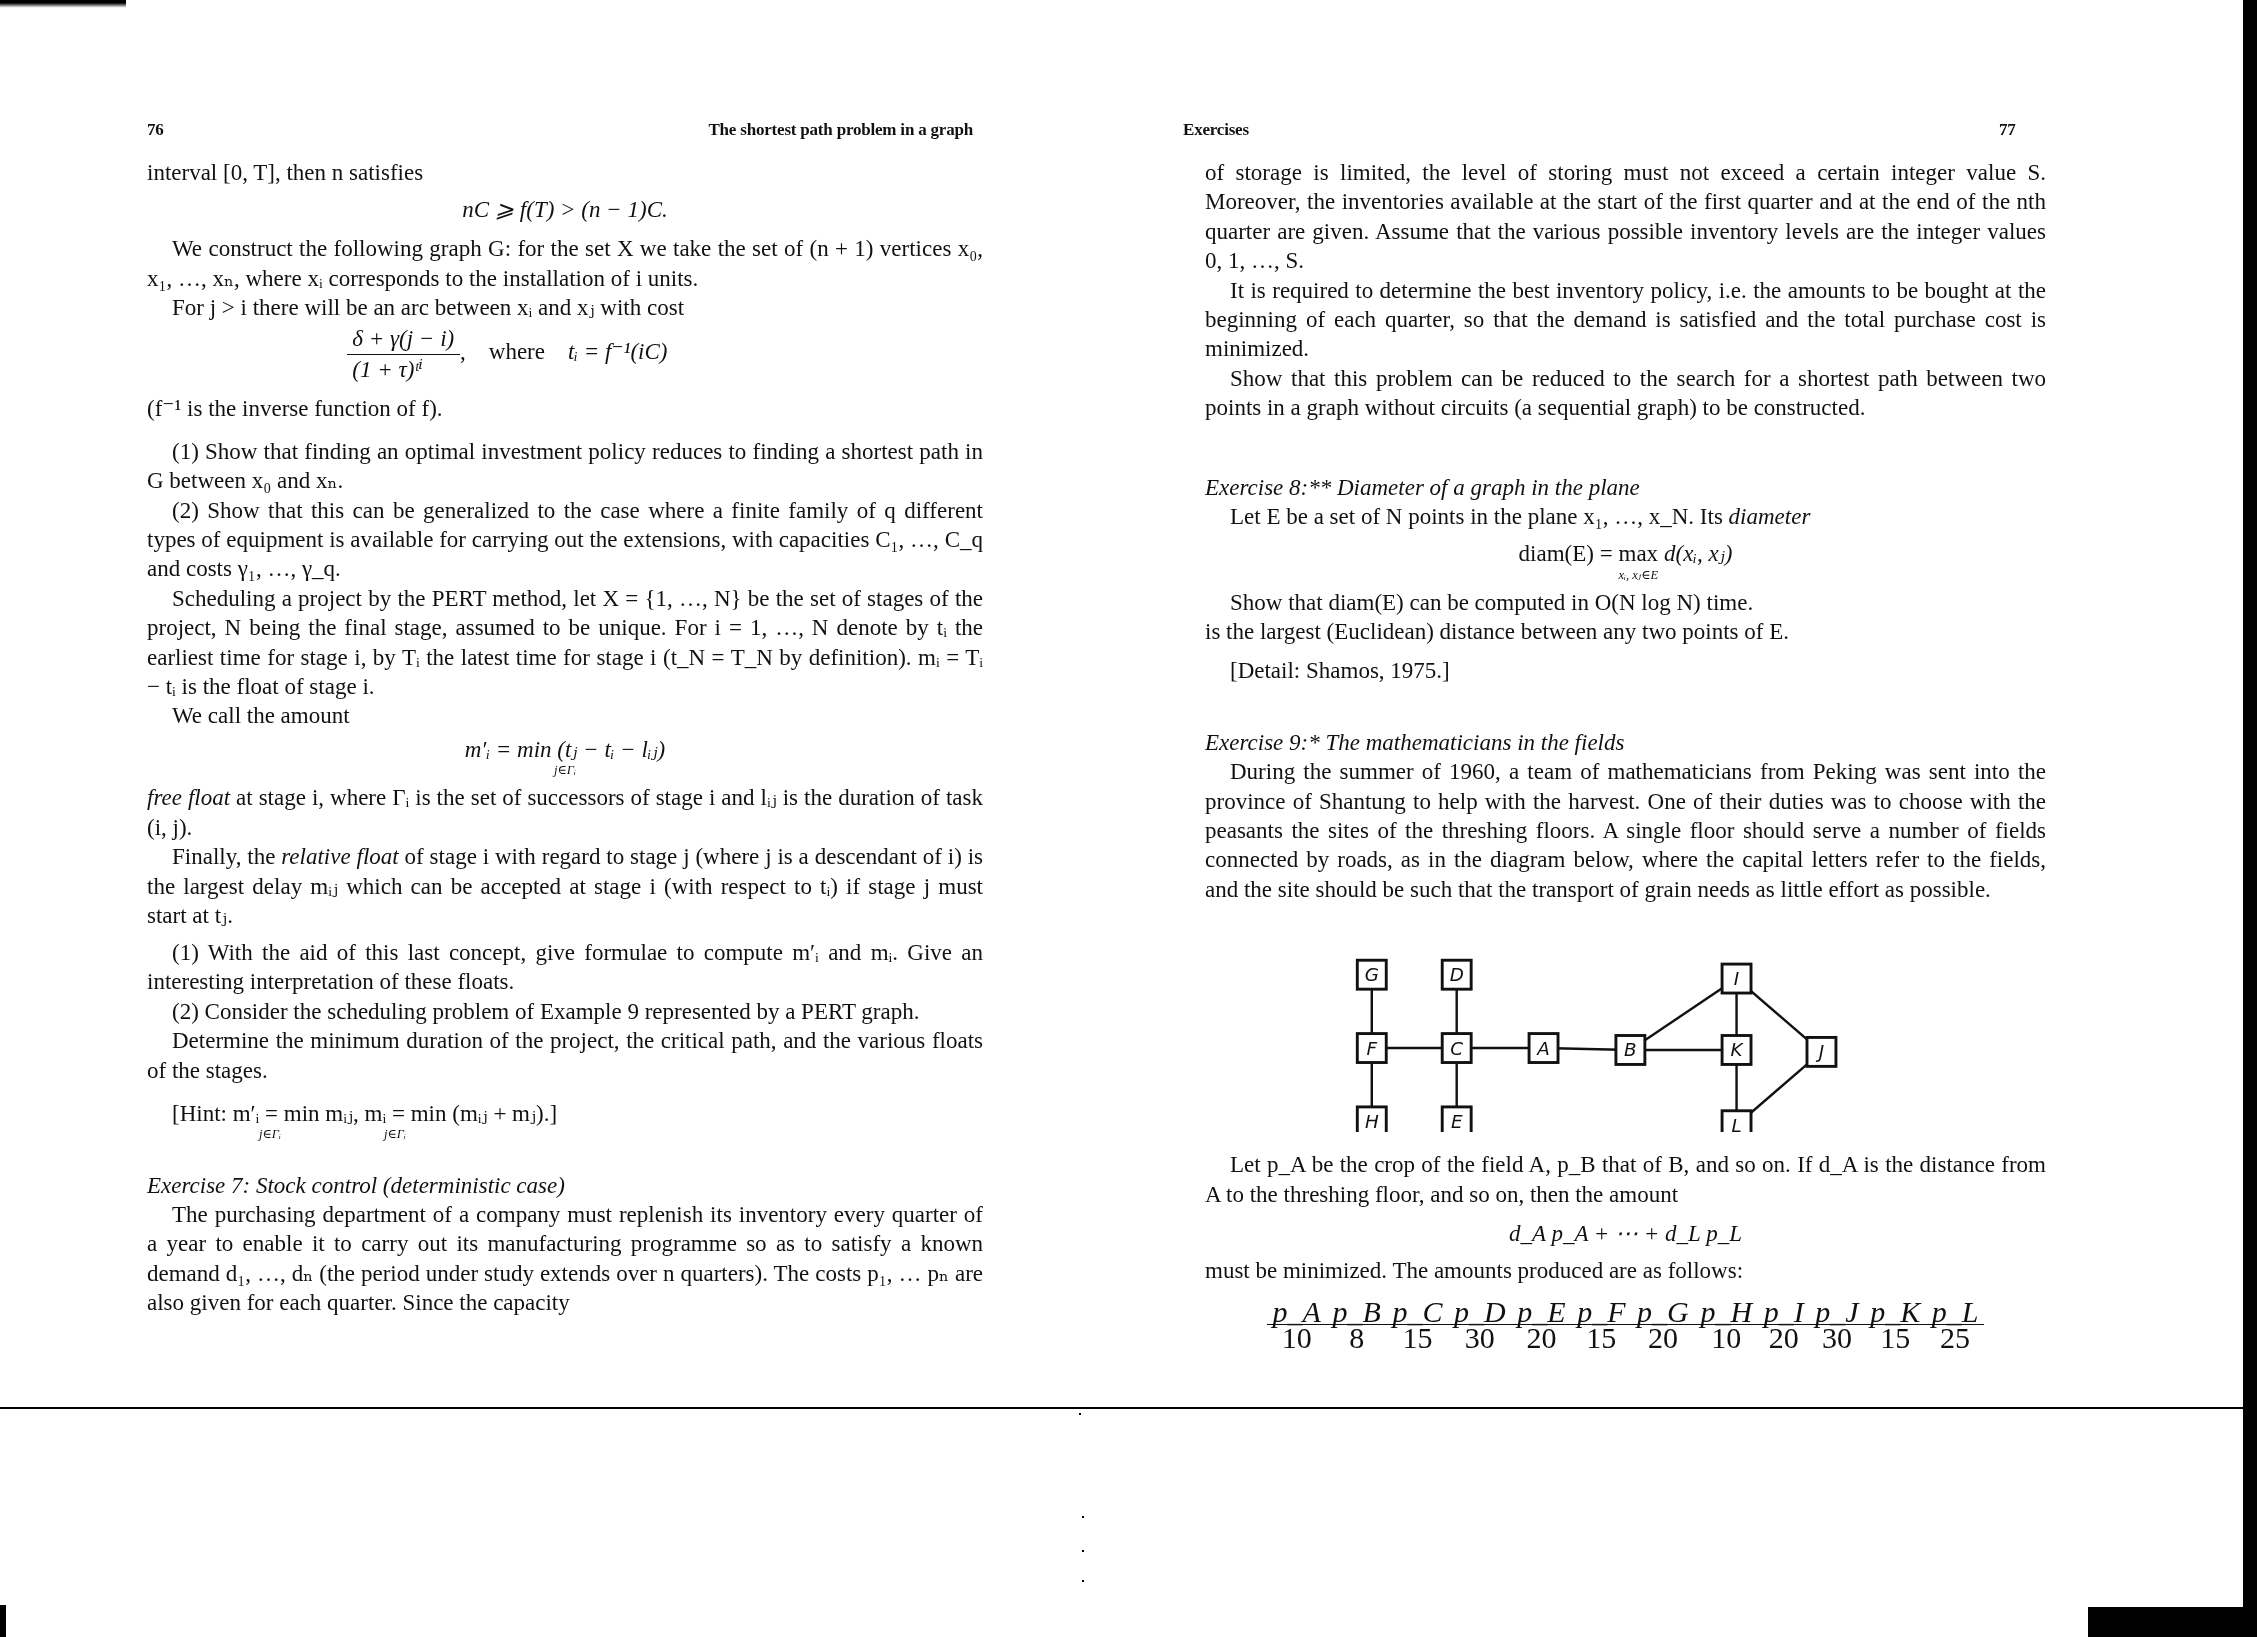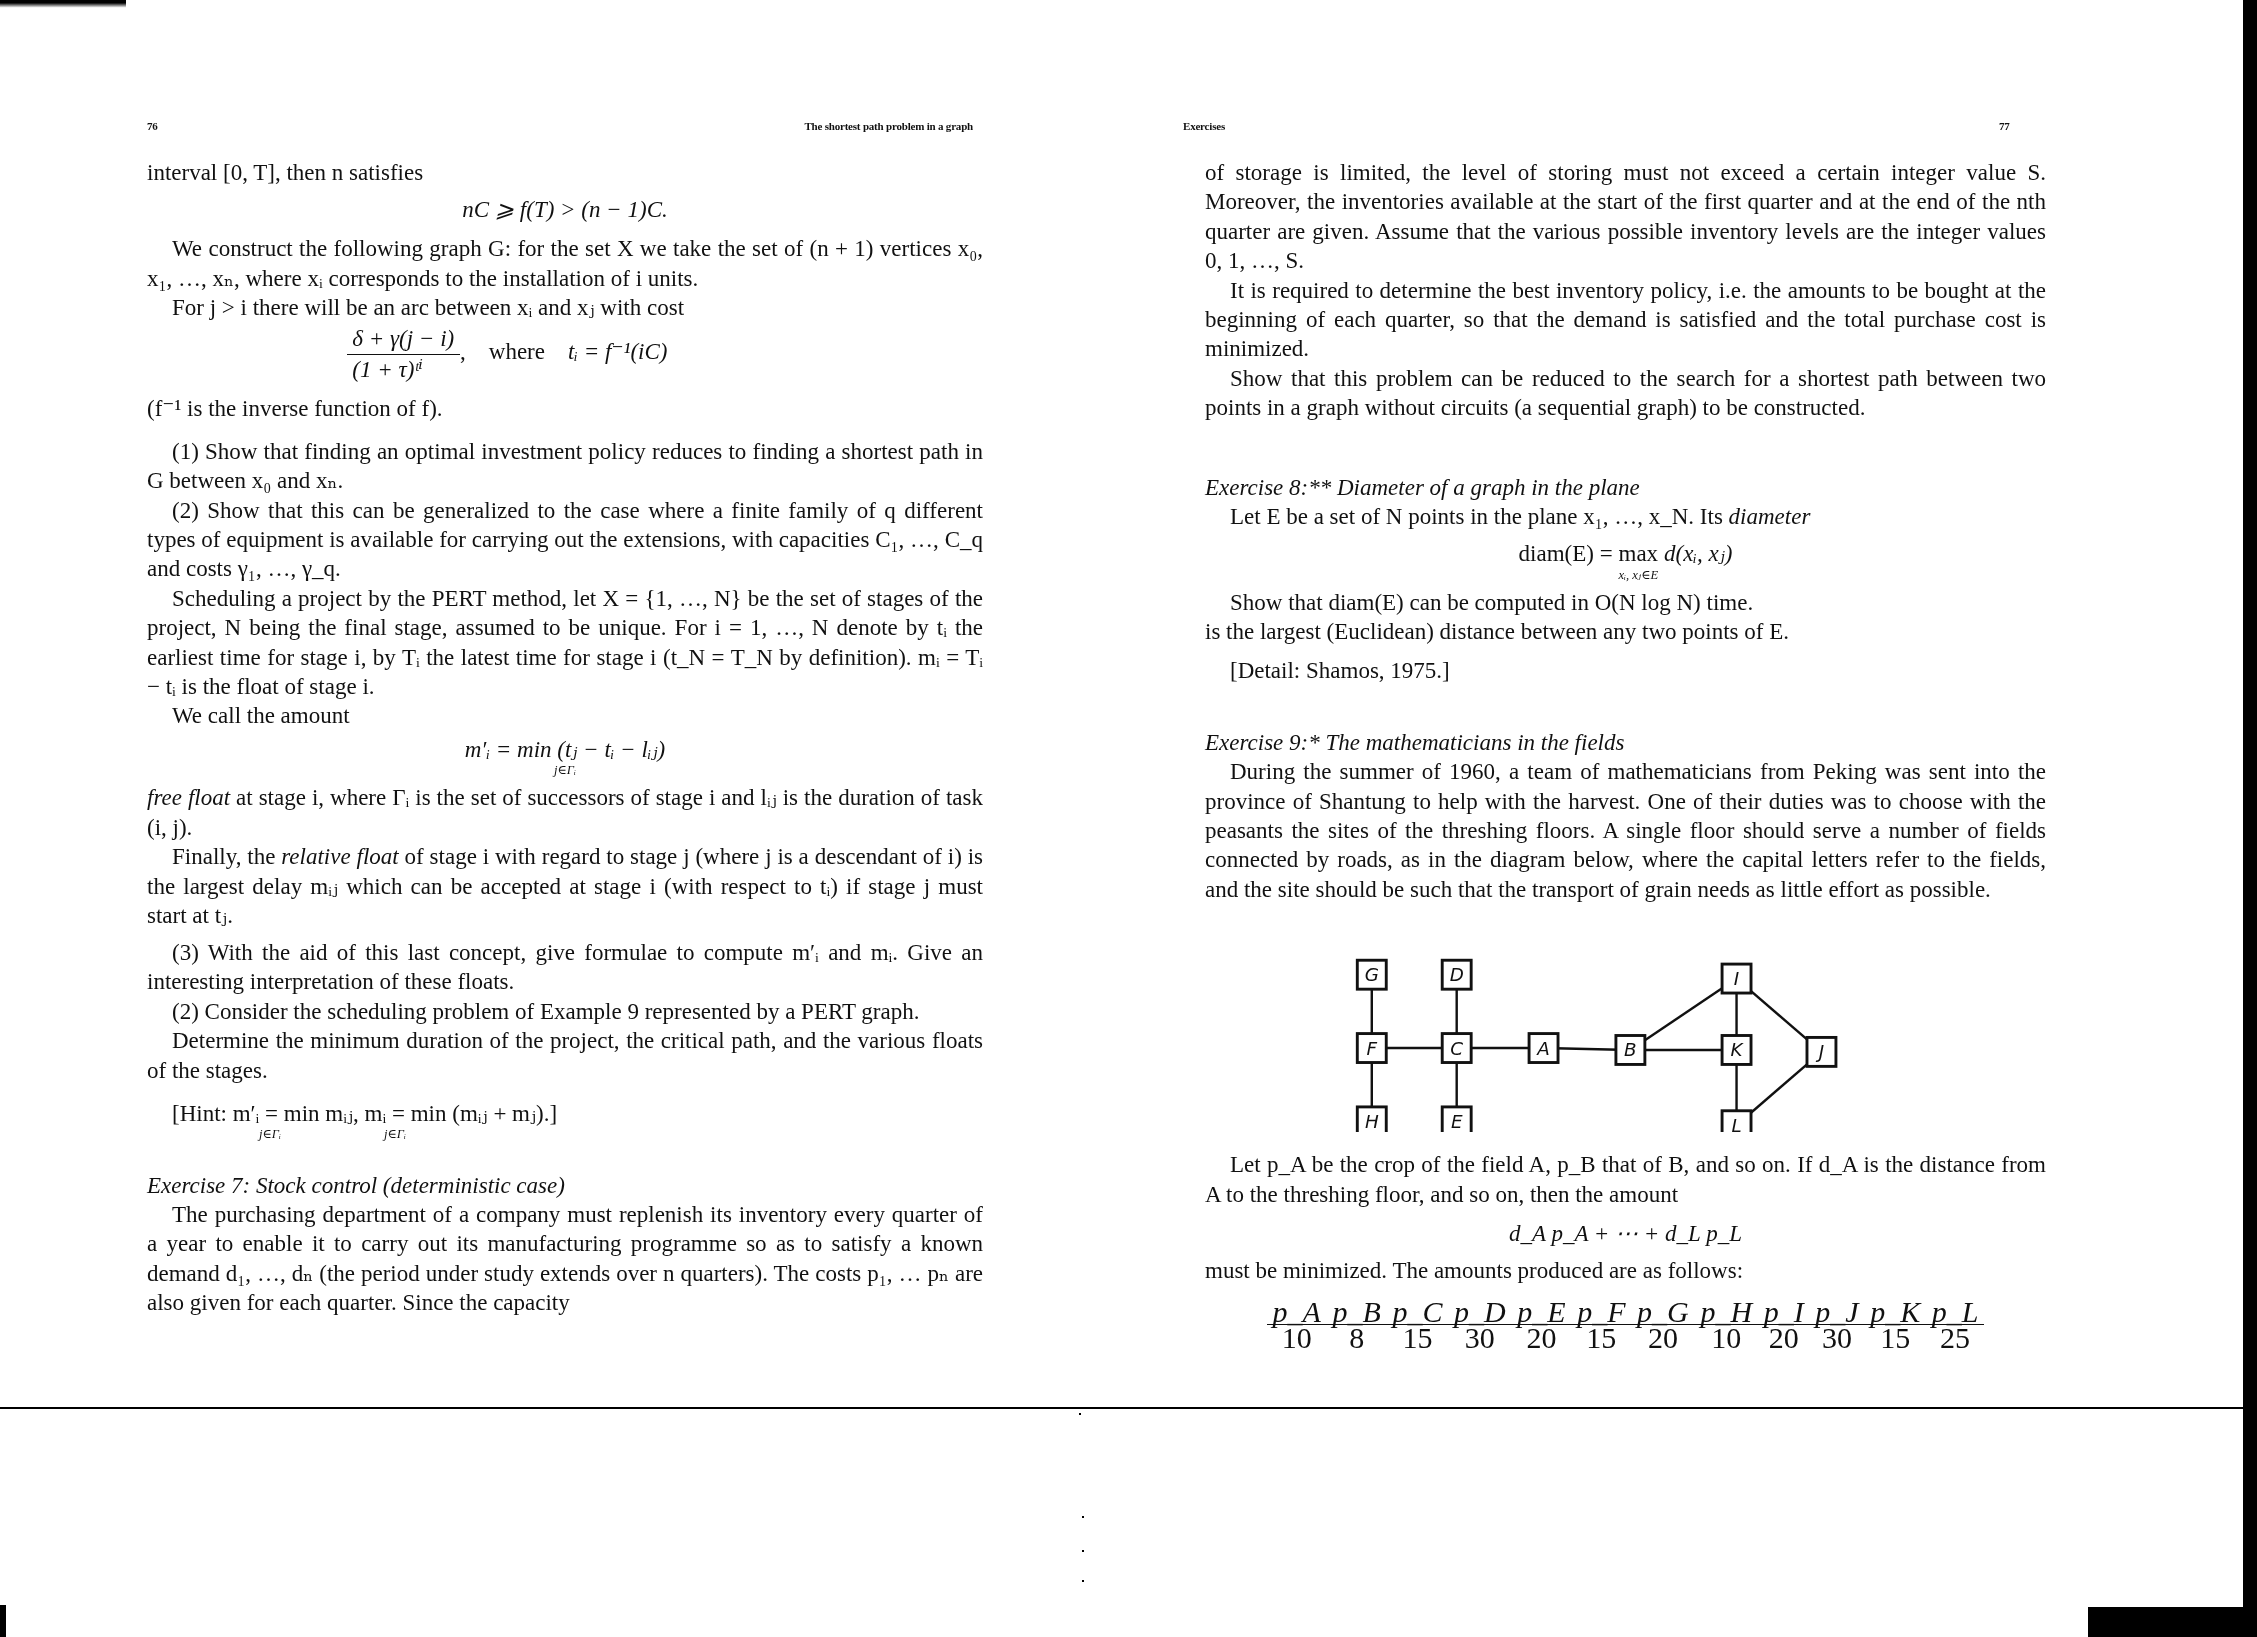--- a/index.html
+++ b/index.html
@@ -4,21 +4,21 @@
 <style>
   html, body { margin: 0; padding: 0; background: #ffffff; }
   body { width: 2257px; height: 1638px; position: relative; overflow: hidden;
          font-family: "Liberation Serif", "DejaVu Serif", serif; color: #111; }
   .page { position: absolute; top: 0; height: 1638px; }
   .page.left { left: 0; width: 1129px; }
   .page.right { left: 1129px; width: 1129px; }
   .col { position: absolute; font-size: 23px; line-height: 29.4px; }
   .left .col { left: 147px; width: 836px; }
   .right .col { left: 76px; width: 841px; }
-  .runhead { position: absolute; top: 120px; font-size: 11px; font-weight: bold; letter-spacing: -0.2px; }
+  .runhead { position: absolute; top: 120px; font-size: 17px; font-weight: bold; letter-spacing: -0.2px; }
   .p { text-align: justify; margin: 0; }
   .ind { text-indent: 25px; }
   .eq { text-align: center; margin: 5.8px 0; }
   .ex-title { font-style: italic; margin-top: 41px; }
   i, .it { font-style: italic; }
   .frac { display: inline-block; vertical-align: middle; text-align: left; }
   .frac .num { display: block; border-bottom: 1.4px solid #111; padding: 0 5.8px; }
   .frac .den { display: block; padding: 0 5.8px; }
   .under { display: inline-block; vertical-align: top; text-align: center; }
   .under .lim { display: block; font-size: 12.6px; line-height: 13.5px; font-style: italic; }
@@ -76,21 +76,21 @@
     <p class="p ind">Scheduling a project by the PERT method, let X = {1, …, N} be the set of stages of the project, N being the final stage, assumed to be unique. For i = 1, …, N denote by tᵢ the earliest time for stage i, by Tᵢ the latest time for stage i (t_N = T_N by definition). mᵢ = Tᵢ − tᵢ is the float of stage i.</p>
     <p class="p ind">We call the amount</p>
     <div class="eq it" style="margin:3.9px 0 0">
       <span class="under">
         <span>m′ᵢ = min (tⱼ − tᵢ − lᵢⱼ)</span>
         <span class="lim">j∈Γᵢ</span>
       </span>
     </div>
     <p class="p" style="margin-top:5.8px"><span class="it">free float</span><span> at stage i, where Γᵢ is the set of successors of stage i and lᵢⱼ is the duration of task (i, j).</span></p>
     <p class="p ind"><span>Finally, the </span><span class="it">relative float</span><span> of stage i with regard to stage j (where j is a descendant of i) is the largest delay mᵢⱼ which can be accepted at stage i (with respect to tᵢ) if stage j must start at tⱼ.</span></p>
-    <p class="p ind" style="margin-top:7.7px">(3) With the aid of this last concept, give formulae to compute m′ᵢ and mᵢ. Give an interesting interpretation of these floats.</p>
+    <p class="p ind" style="margin-top:7.7px">(1) With the aid of this last concept, give formulae to compute m′ᵢ and mᵢ. Give an interesting interpretation of these floats.</p>
     <p class="p ind">(2) Consider the scheduling problem of Example 9 represented by a PERT graph.</p>
     <p class="p ind">Determine the minimum duration of the project, the critical path, and the various floats of the stages.</p>
     <div class="hint">
       <span class="under">
         <span>[Hint: m′ᵢ = min mᵢⱼ,</span>
         <span class="lim" style="padding-left:87px;text-align:left">j∈Γᵢ</span>
       </span>
       <span class="under">
         <span>mᵢ = min (mᵢⱼ + mⱼ).]</span>
         <span class="lim" style="padding-left:19.3px;text-align:left">j∈Γᵢ</span>

